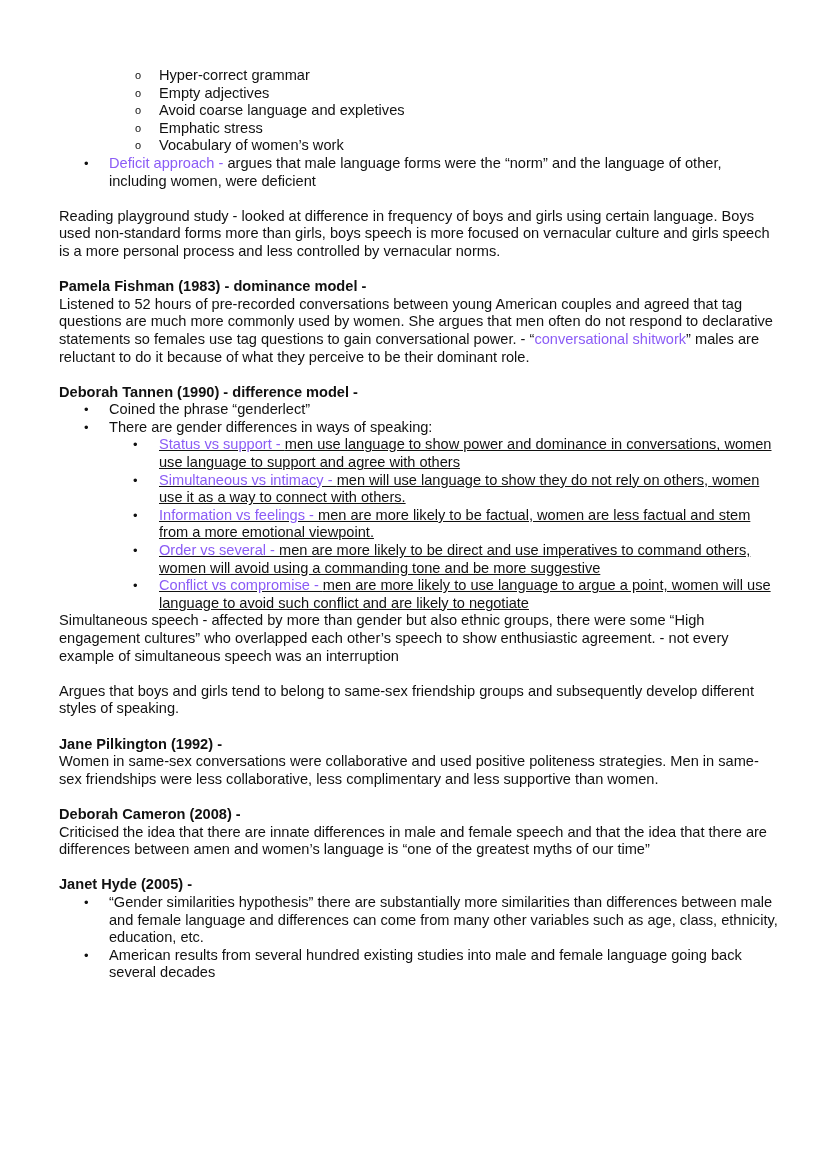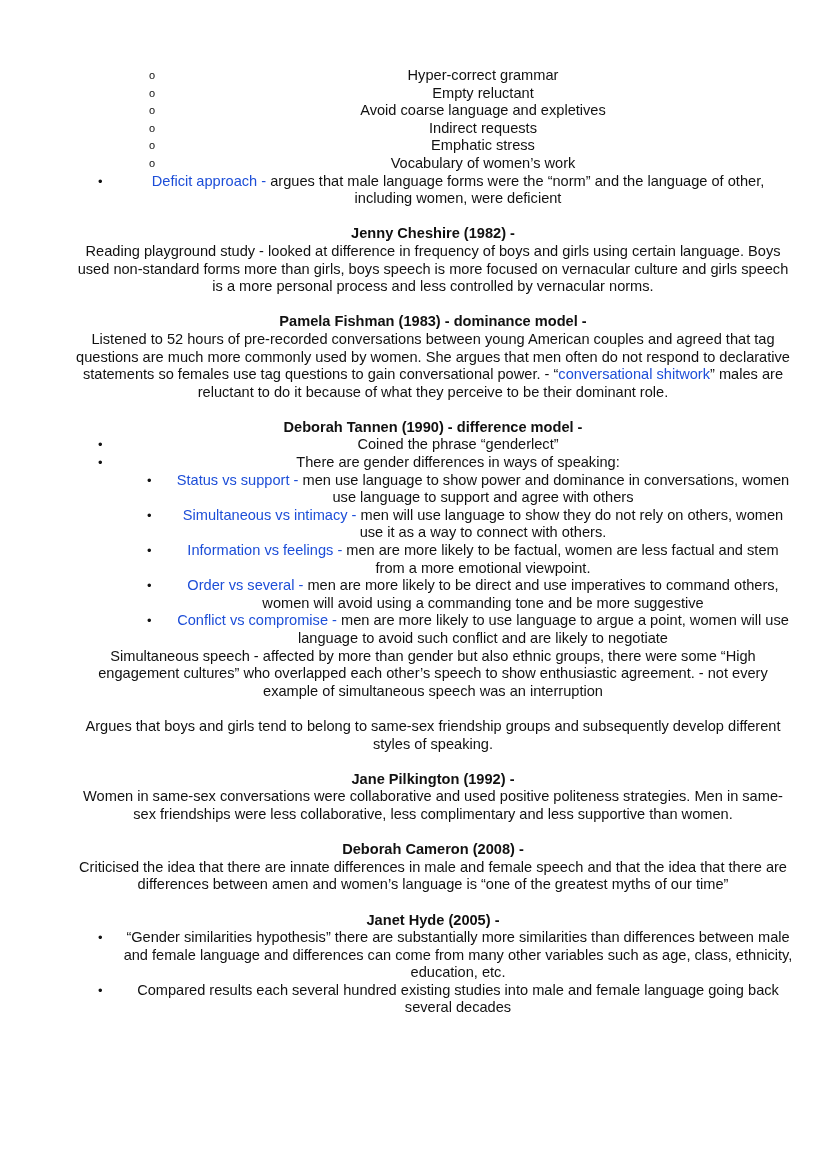--- a/index.html
+++ b/index.html
@@ -1,53 +1,51 @@
 <!DOCTYPE html>
 <html><head>
 <meta charset="utf-8">
 <style>
   html, body { margin: 0; padding: 0; background: #ffffff; }
   body {
     width: 828px; height: 1171px; position: relative; overflow: hidden;
     font-family: "Liberation Sans", sans-serif; font-size: 14.6px; color: #111111;
     line-height: 17.6px;
   }
-  .page { position: absolute; left: 73px; top: 67px; width: 720px; text-align: center; }
-  .pink { color: #1d4ed8; }
+  .page { position: absolute; left: 59px; top: 67px; width: 720px; }
+  .pink { color: #8b5cf6; }
   .bold { font-weight: bold; }
   .block { margin-bottom: 17.6px; }
   ul { margin: 0; padding: 0; list-style: none; }
   li { position: relative; }
   .l1 > li { padding-left: 50px; }
   .l1 > li::before { content: "\2022"; position: absolute; left: 25px; top: 0; font-size: 13px; }
   .l2 > li { padding-left: 100px; }
   .l2 > li::before { content: "o"; position: absolute; left: 76px; top: 0; font-size: 11px; }
-  .l3 > li { padding-left: 100px; }
+  .l3 > li { padding-left: 100px; text-decoration: underline; }
   .l3 > li::before { content: "\2022"; position: absolute; left: 74px; top: 0; font-size: 13px; }
   p { margin: 0; }
 </style>
 </head>
 <body>
 
 <div class="page">
 
   <ul class="l2">
     <li>Hyper-correct grammar</li>
-    <li>Empty reluctant</li>
+    <li>Empty adjectives</li>
     <li>Avoid coarse language and expletives</li>
-    <li>Indirect requests</li>
     <li>Emphatic stress</li>
     <li>Vocabulary of women’s work</li>
   </ul>
   <ul class="l1 block">
     <li><span class="pink">Deficit approach - </span><span>argues that male language forms were the “norm” and the language of other, including women, were deficient</span></li>
   </ul>
 
   <div class="block">
-    <p class="bold">Jenny Cheshire (1982) -</p>
     <p>Reading playground study - looked at difference in frequency of boys and girls using certain language. Boys used non-standard forms more than girls, boys speech is more focused on vernacular culture and girls speech is a more personal process and less controlled by vernacular norms.</p>
   </div>
 
   <div class="block">
     <p class="bold">Pamela Fishman (1983) - dominance model -</p>
     <p><span>Listened to 52 hours of pre-recorded conversations between young American couples and agreed that tag questions are much more commonly used by women. She argues that men often do not respond to declarative statements so females use tag questions to gain conversational power. - “</span><span class="pink">conversational shitwork</span><span>” males are reluctant to do it because of what they perceive to be their dominant role.</span></p>
   </div>
 
   <div class="block">
     <p class="bold">Deborah Tannen (1990) - difference model -</p>
@@ -76,17 +74,17 @@
 
   <div class="block">
     <p class="bold">Deborah Cameron (2008) -</p>
     <p>Criticised the idea that there are innate differences in male and female speech and that the idea that there are differences between amen and women’s language is “one of the greatest myths of our time”</p>
   </div>
 
   <div>
     <p class="bold">Janet Hyde (2005) -</p>
     <ul class="l1">
       <li>“Gender similarities hypothesis” there are substantially more similarities than differences between male and female language and differences can come from many other variables such as age, class, ethnicity, education, etc.</li>
-      <li>Compared results each several hundred existing studies into male and female language going back several decades</li>
+      <li>American results from several hundred existing studies into male and female language going back several decades</li>
     </ul>
   </div>
 
 </div>
 
 </body></html>

